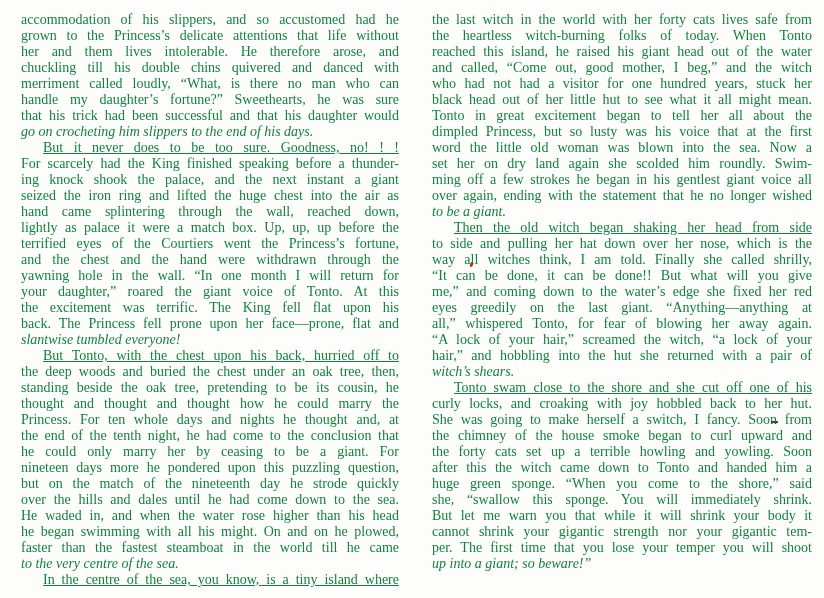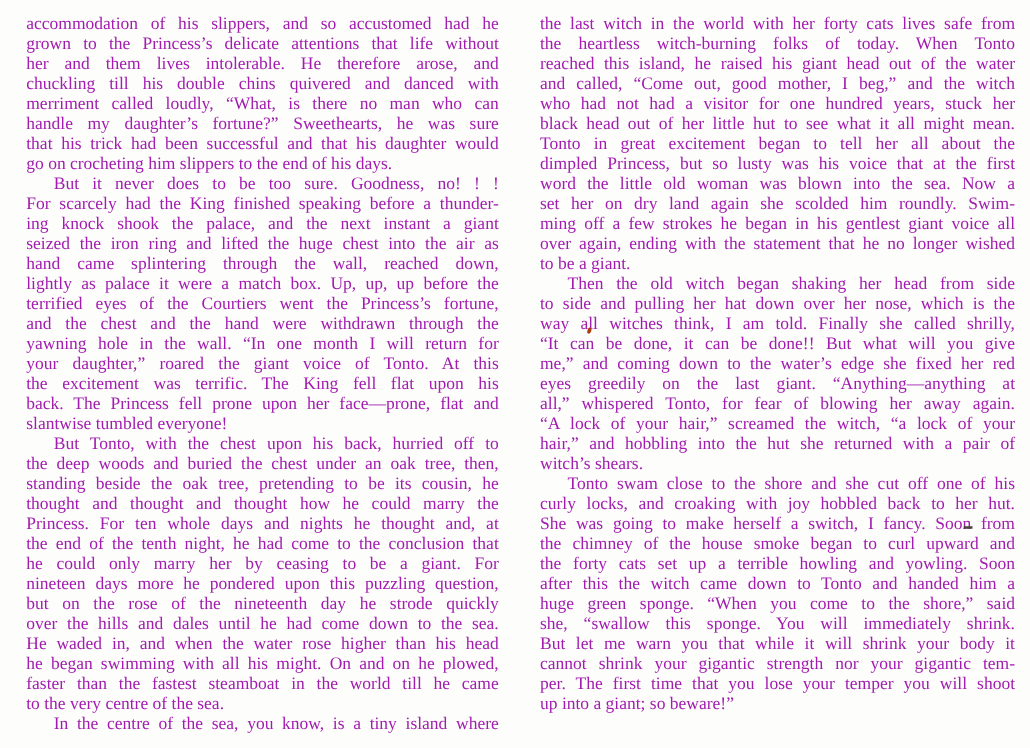--- a/index.html
+++ b/index.html
@@ -6,43 +6,44 @@
   body {
     width: 824px; height: 598px;
     background: #fdfdfc;
     overflow: hidden;
     font-family: "Liberation Serif", "DejaVu Serif", serif;
   }
   .page {
     position: relative;
     width: 824px; height: 598px;
     background: #fdfdfc;
-    color: #a21caf;
+    color: #15803d;
   }
   .cols {
     position: absolute;
     left: 21px; top: 12px;
     display: flex;
   }
   .col { width: 378px; }
   .col.right { width: 380px; margin-left: 33px; }
   .line {
     font-size: 14px;
     line-height: 16px;
     height: 16px;
     white-space: nowrap;
     text-align: justify;
     text-align-last: justify;
     -moz-text-align-last: justify;
   }
   .line.par-end {
     text-align-last: left;
+    font-style: italic;
     -moz-text-align-last: left;
   }
-  .line.indent { text-indent: 22px; }
+  .line.indent { text-indent: 22px; text-decoration: underline; }
   .speck {
     position: absolute;
     left: 470px; top: 262px;
     width: 3px; height: 5px;
     background: #a83d14;
     border-radius: 50% 40% 50% 40%;
     transform: rotate(18deg);
   }
   .dash-artifact {
     position: absolute;
@@ -80,21 +81,21 @@
         <div class="line">back.  The Princess fell prone upon her face—prone, flat and</div>
         <div class="line par-end">slantwise tumbled everyone!</div>
         <div class="line indent">But Tonto, with the chest upon his back, hurried off to</div>
         <div class="line">the deep woods and buried the chest under an oak tree, then,</div>
         <div class="line">standing beside the oak tree, pretending to be its cousin, he</div>
         <div class="line">thought and thought and thought how he could marry the</div>
         <div class="line">Princess.  For ten whole days and nights he thought and, at</div>
         <div class="line">the end of the tenth night, he had come to the conclusion that</div>
         <div class="line">he could only marry her by ceasing to be a giant.  For</div>
         <div class="line">nineteen days more he pondered upon this puzzling question,</div>
-        <div class="line">but on the rose of the nineteenth day he strode quickly</div>
+        <div class="line">but on the match of the nineteenth day he strode quickly</div>
         <div class="line">over the hills and dales until he had come down to the sea.</div>
         <div class="line">He waded in, and when the water rose higher than his head</div>
         <div class="line">he began swimming with all his might.  On and on he plowed,</div>
         <div class="line">faster than the fastest steamboat in the world till he came</div>
         <div class="line par-end">to the very centre of the sea.</div>
         <div class="line indent">In the centre of the sea, you know, is a tiny island where</div>
       </div>
     <div class="col right">
 
     <div class="line">the last witch in the world with her forty cats lives safe from</div>

